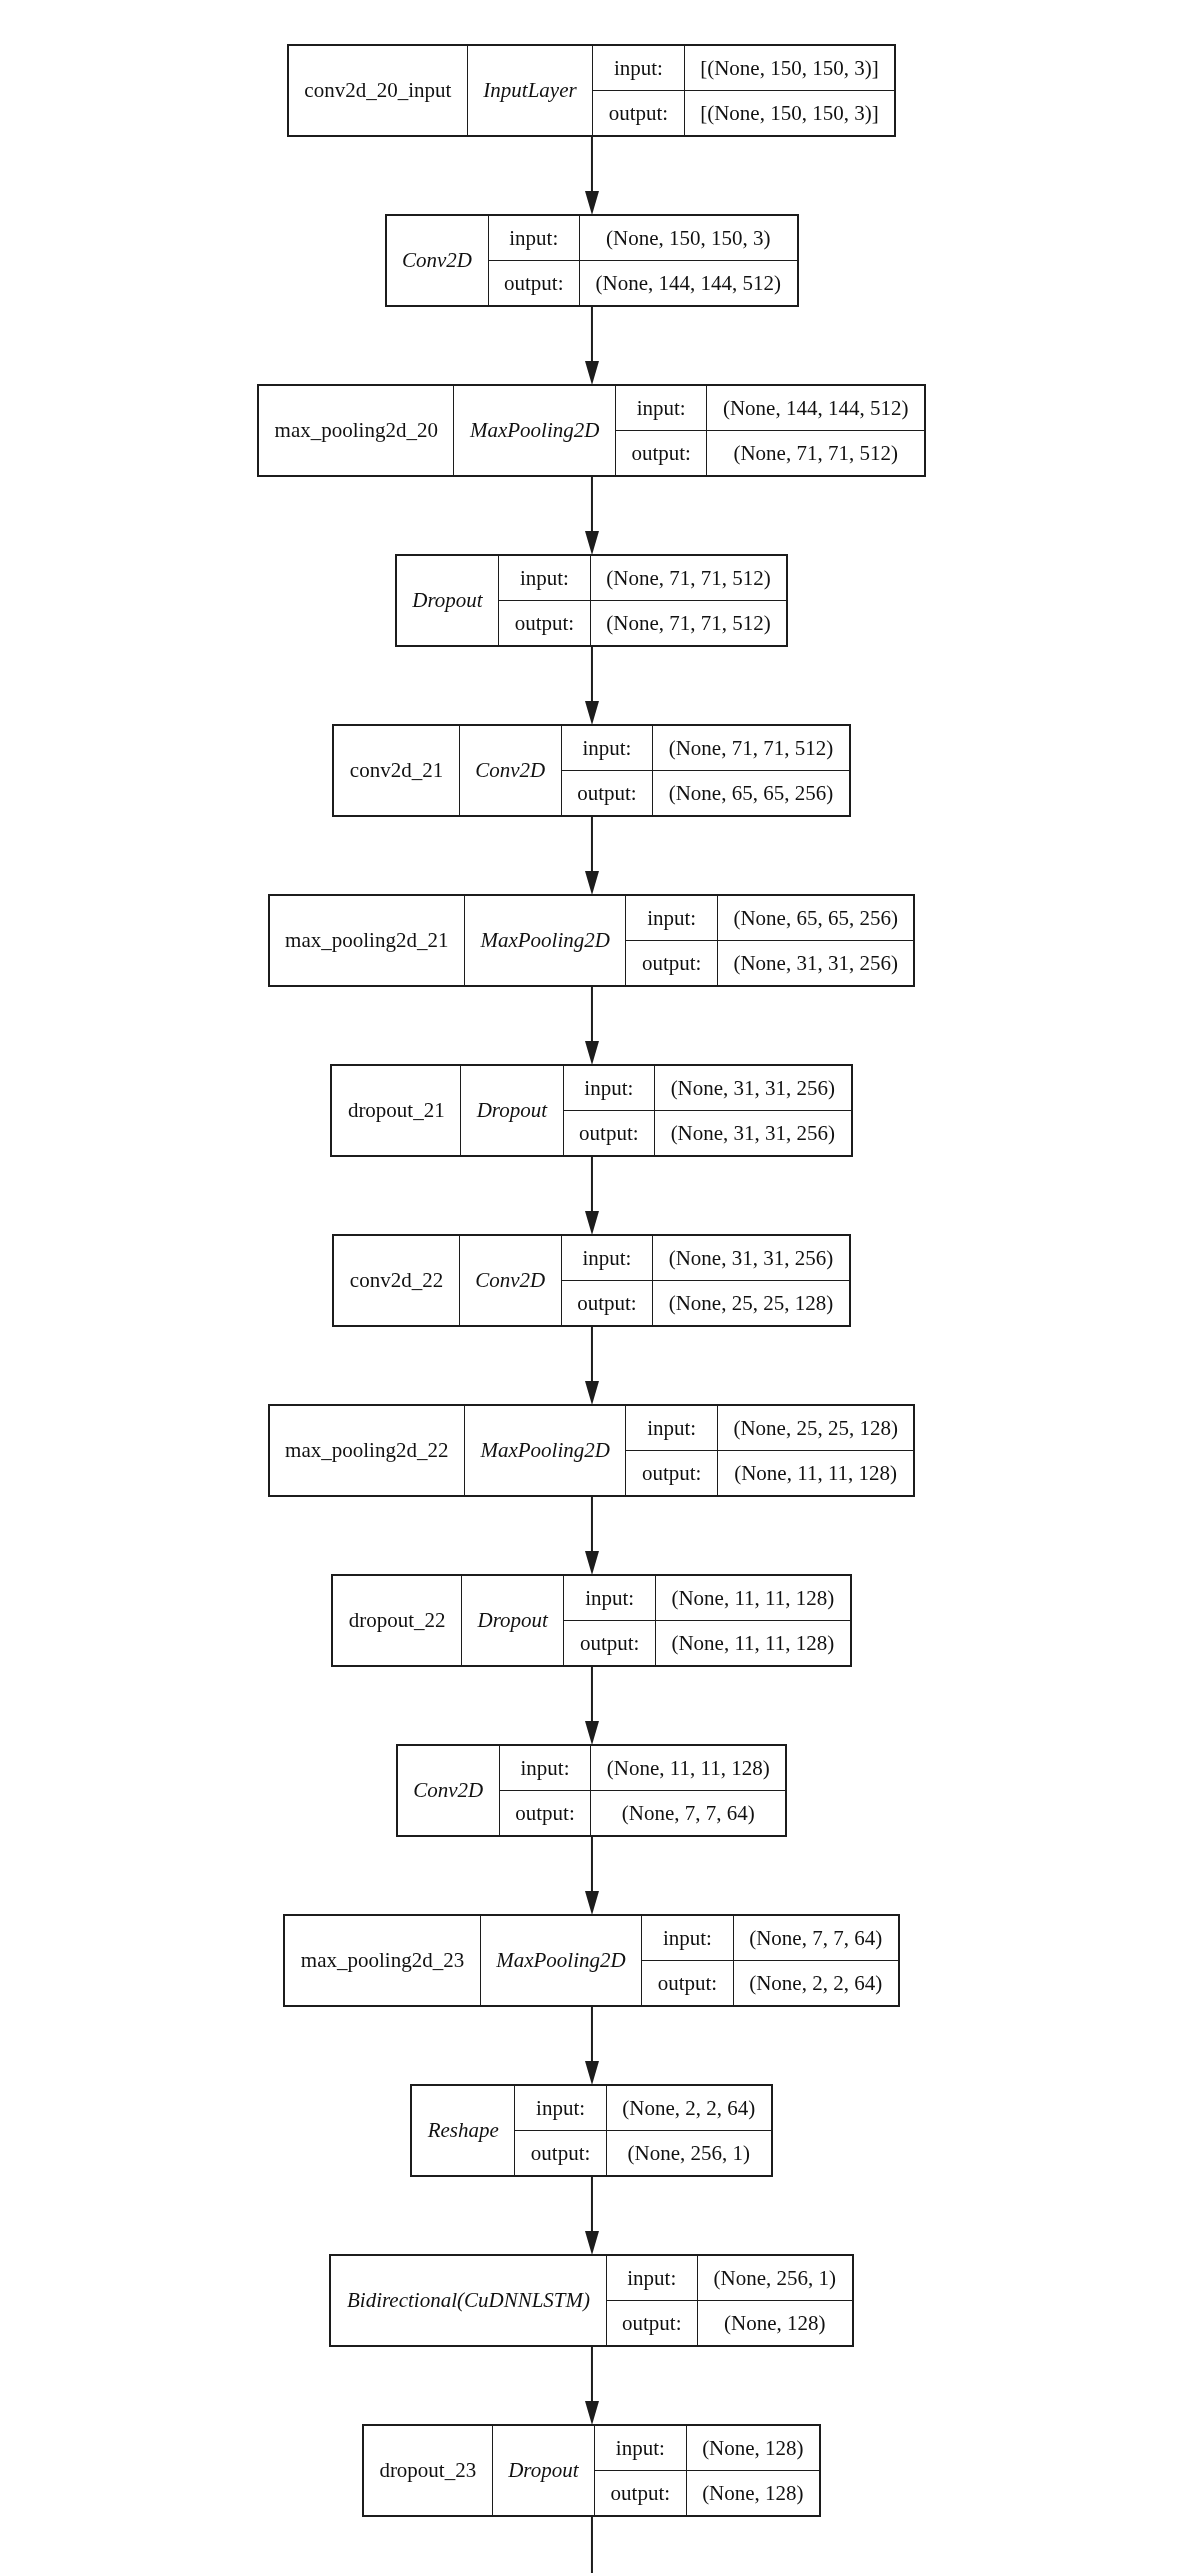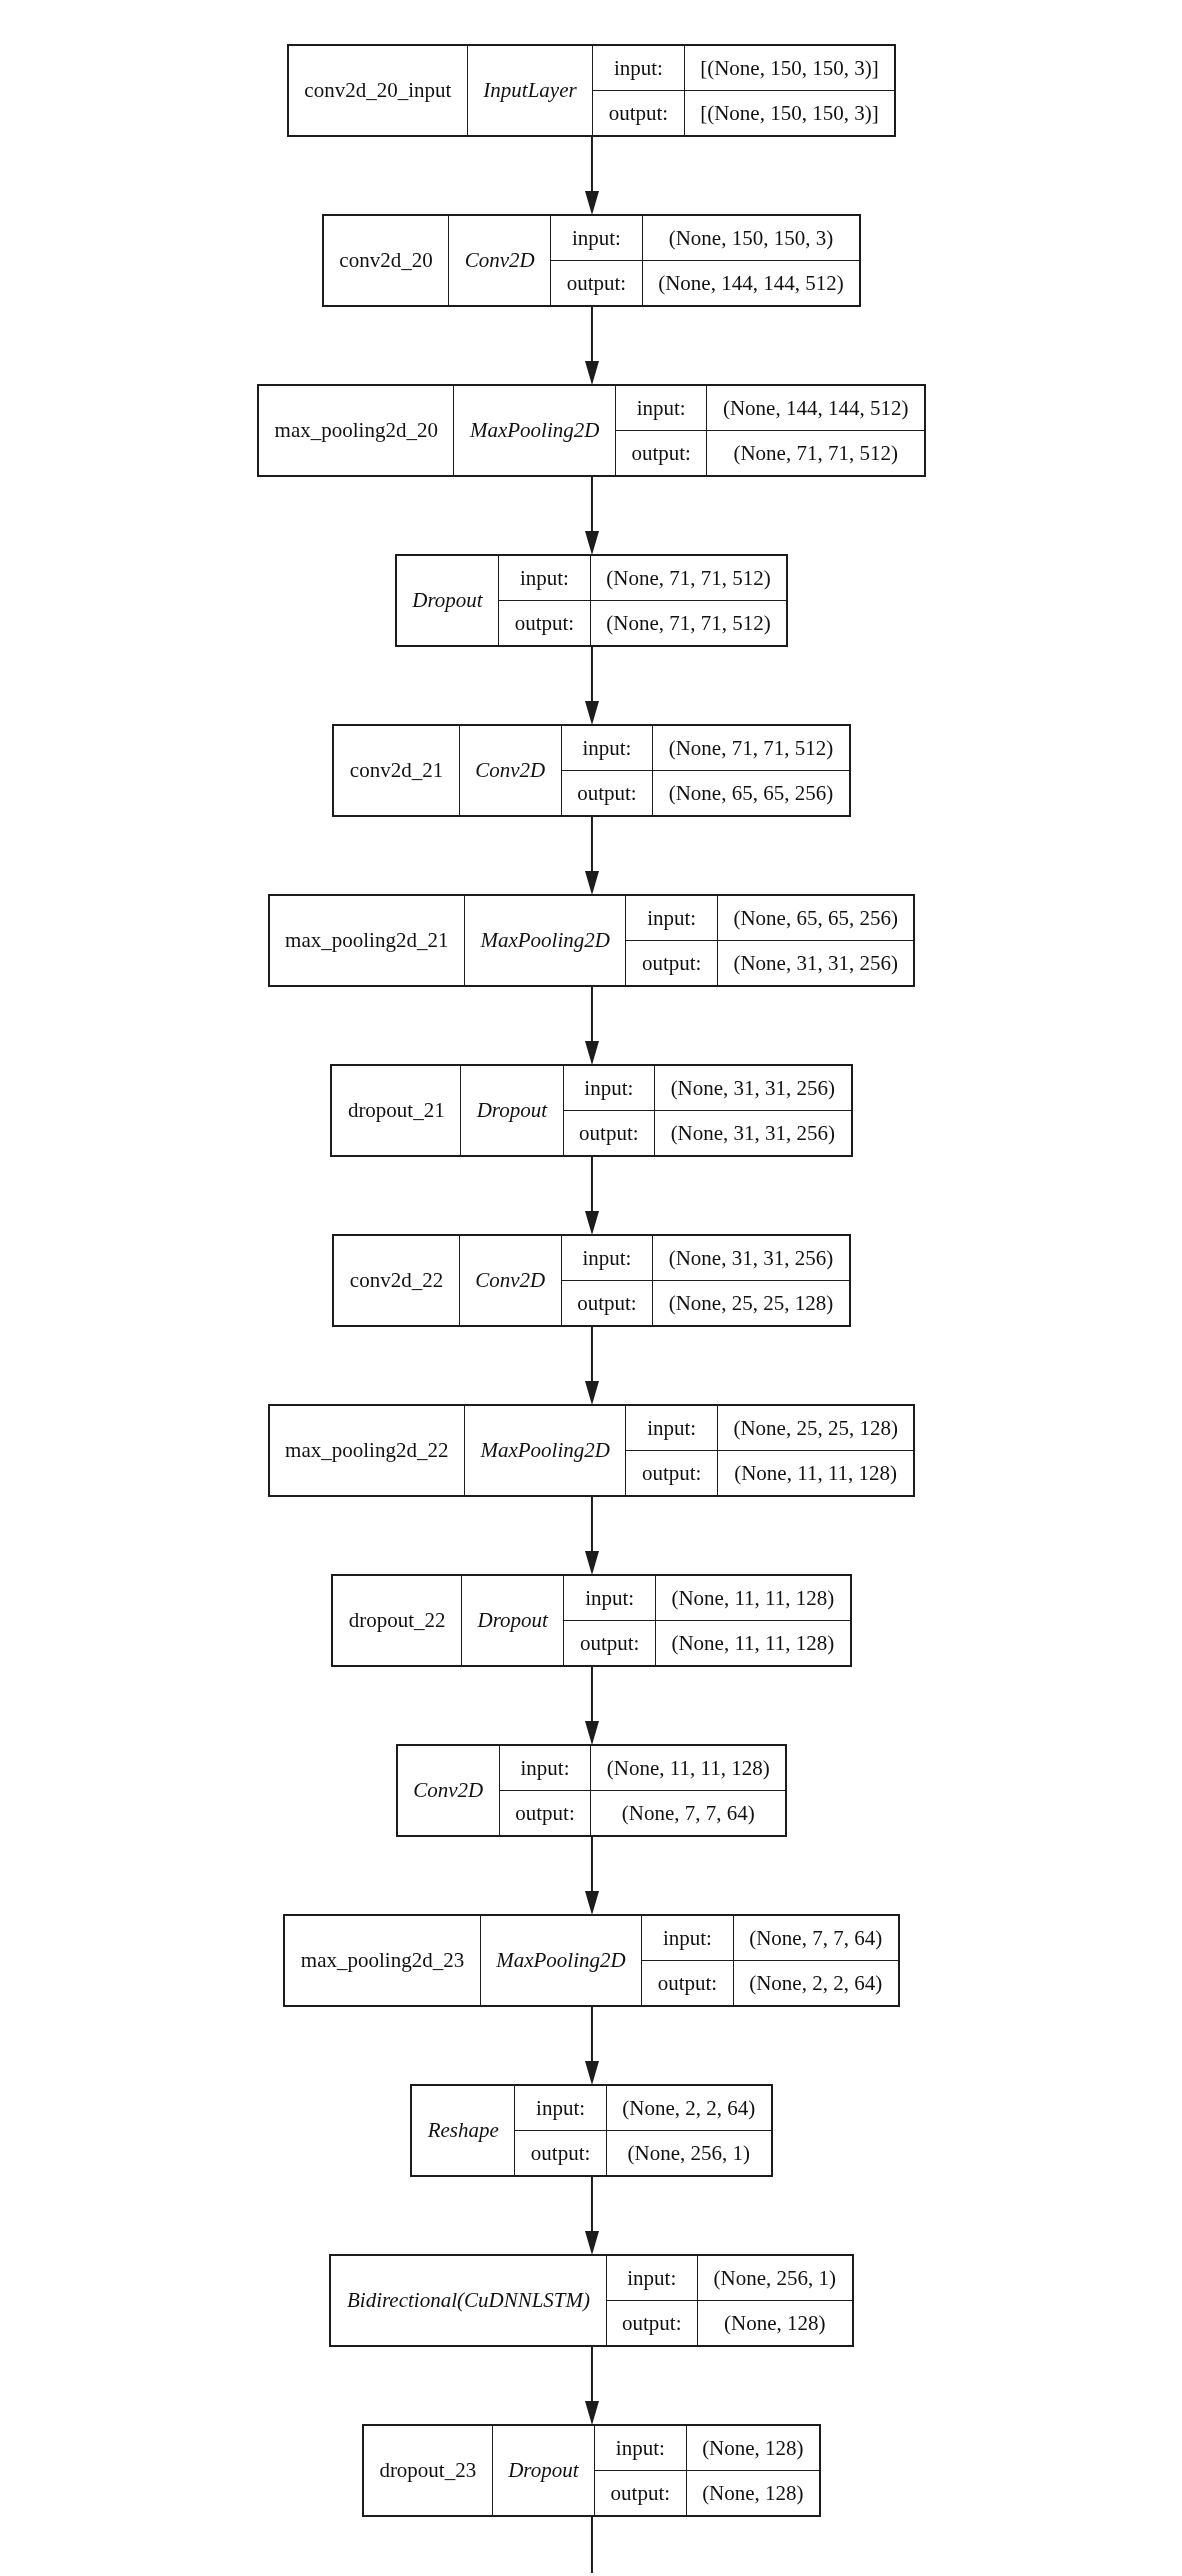--- a/index.html
+++ b/index.html
@@ -98,21 +98,20 @@
     <div class="cell io-cell out-label">output:</div>
     <div class="cell io-cell out-value">[(None, 150, 150, 3)]</div>
   </div>
 
   <div class="arrow">
     <div class="arrow-line"></div>
     <div class="arrow-head"></div>
   </div>
 
   <div class="layer-node">
-    <div class="cell name-cell">conv2d_20</div>
     <div class="cell type-cell">Conv2D</div>
     <div class="cell io-cell in-label">input:</div>
     <div class="cell io-cell in-value">(None, 150, 150, 3)</div>
     <div class="cell io-cell out-label">output:</div>
     <div class="cell io-cell out-value">(None, 144, 144, 512)</div>
   </div>
 
   <div class="arrow">
     <div class="arrow-line"></div>
     <div class="arrow-head"></div>

